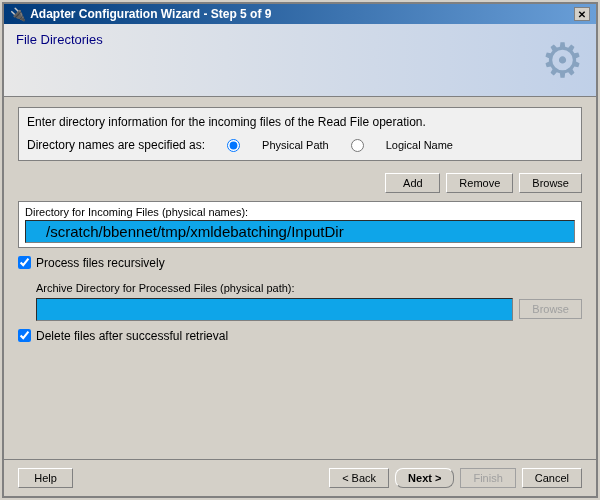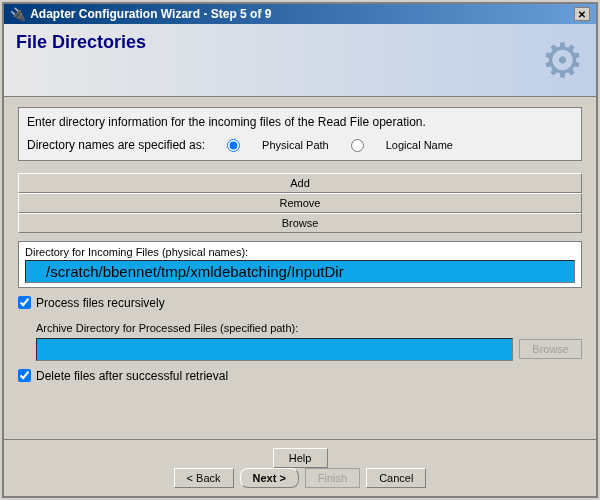--- a/index.html
+++ b/index.html
@@ -58,22 +58,22 @@
       background: linear-gradient(to right, #e8e8e8, #c0d0e8);
       border-bottom: 1px solid #808080;
       padding: 8px 12px;
       display: flex;
       align-items: flex-start;
       justify-content: space-between;
       min-height: 65px;
     }
 
     .header-title {
-      font-size: 18px;
-      font-weight: bold;
+      font-size: 13px;
+      font-weight: normal;
       color: #000080;
       margin-bottom: 4px;
     }
 
     .content {
       padding: 10px 14px;
       flex: 1;
       display: flex;
       flex-direction: column;
       gap: 8px;
@@ -94,22 +94,22 @@
       font-size: 11px;
     }
 
     .radio-label {
       font-size: 11px;
     }
 
     .buttons-row {
       display: flex;
       justify-content: flex-end;
+      gap: 6px;
       margin-top: 4px;
-      flex-direction: column;
     }
 
     .btn {
       background: #d4d0c8;
       border: 1px solid #808080;
       border-top-color: #ffffff;
       border-left-color: #ffffff;
       padding: 3px 12px;
       font-size: 11px;
       cursor: pointer;
@@ -166,21 +166,20 @@
       margin-top: 4px;
     }
 
     .footer {
       border-top: 1px solid #808080;
       padding: 8px 14px;
       display: flex;
       justify-content: space-between;
       align-items: center;
       background: #d4d0c8;
-      flex-direction: column;
     }
 
     .footer-right {
       display: flex;
       gap: 6px;
     }
 
     .btn-active {
       background: #d4d0c8;
       border-radius: 8px;
@@ -246,21 +245,21 @@
       <div class="field-label">Directory for Incoming Files (physical names):</div>
       <input type="text" class="text-input" value="/scratch/bbennet/tmp/xmldebatching/InputDir" style="">
     </div>
 
     <div class="checkbox-row">
       <input type="checkbox" id="cb_recursive" checked="" style="">
       <label for="cb_recursive">Process files recursively</label>
     </div>
 
     <div class="archive-section">
-      <div class="archive-path-label">Archive Directory for Processed Files (specified path):</div>
+      <div class="archive-path-label">Archive Directory for Processed Files (physical path):</div>
       <div class="archive-path-row">
         <input type="text" class="text-input" value="" style="">
         <button class="btn btn-disabled">Browse</button>
       </div>
     </div>
 
     <div class="checkbox-row">
       <input type="checkbox" id="cb_delete" checked="" style="">
       <label for="cb_delete">Delete files after successful retrieval</label>
     </div>

